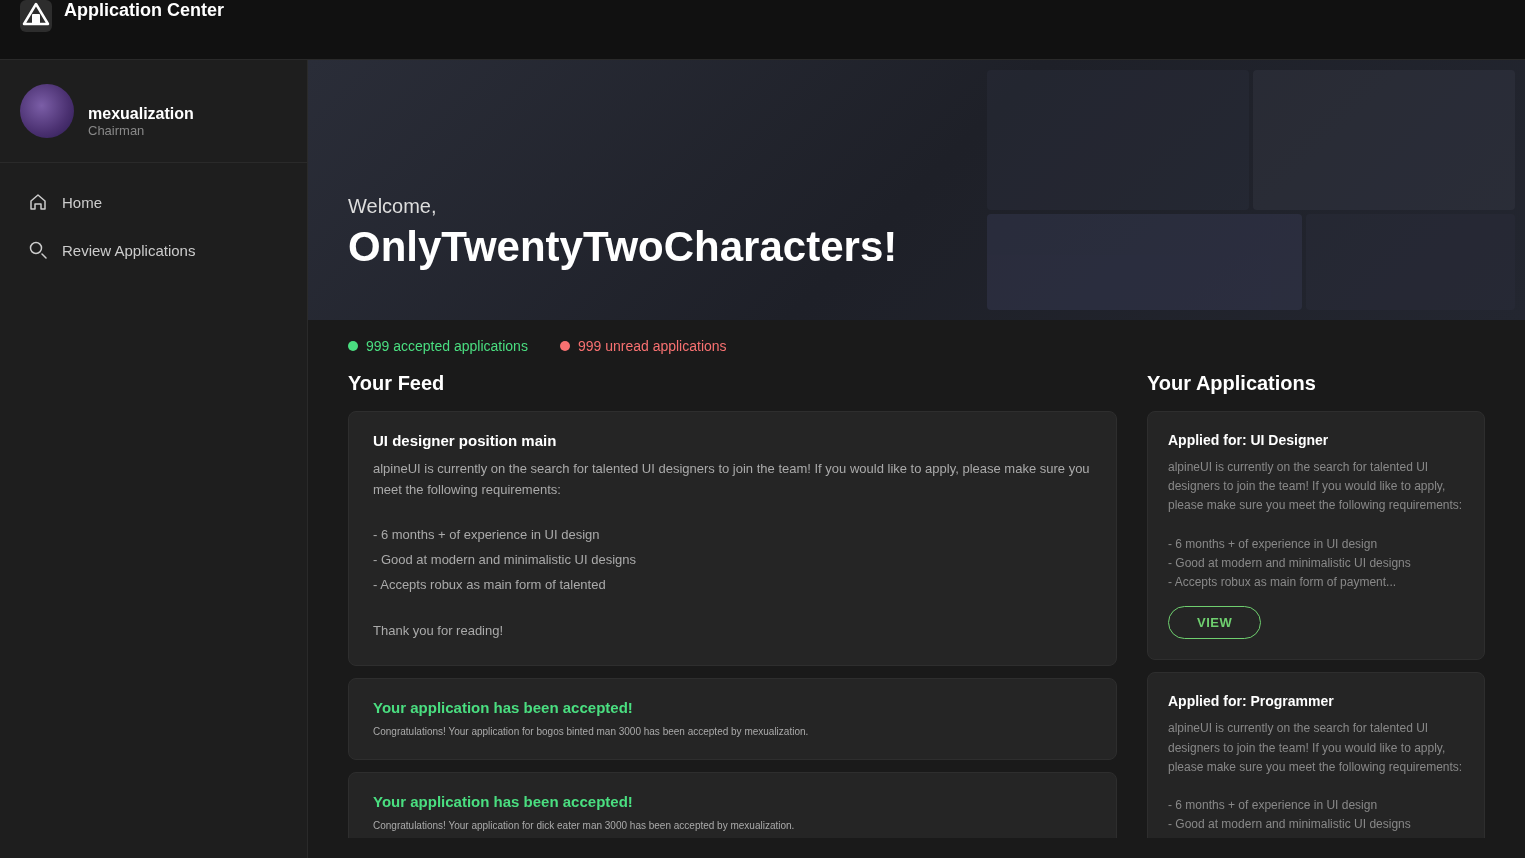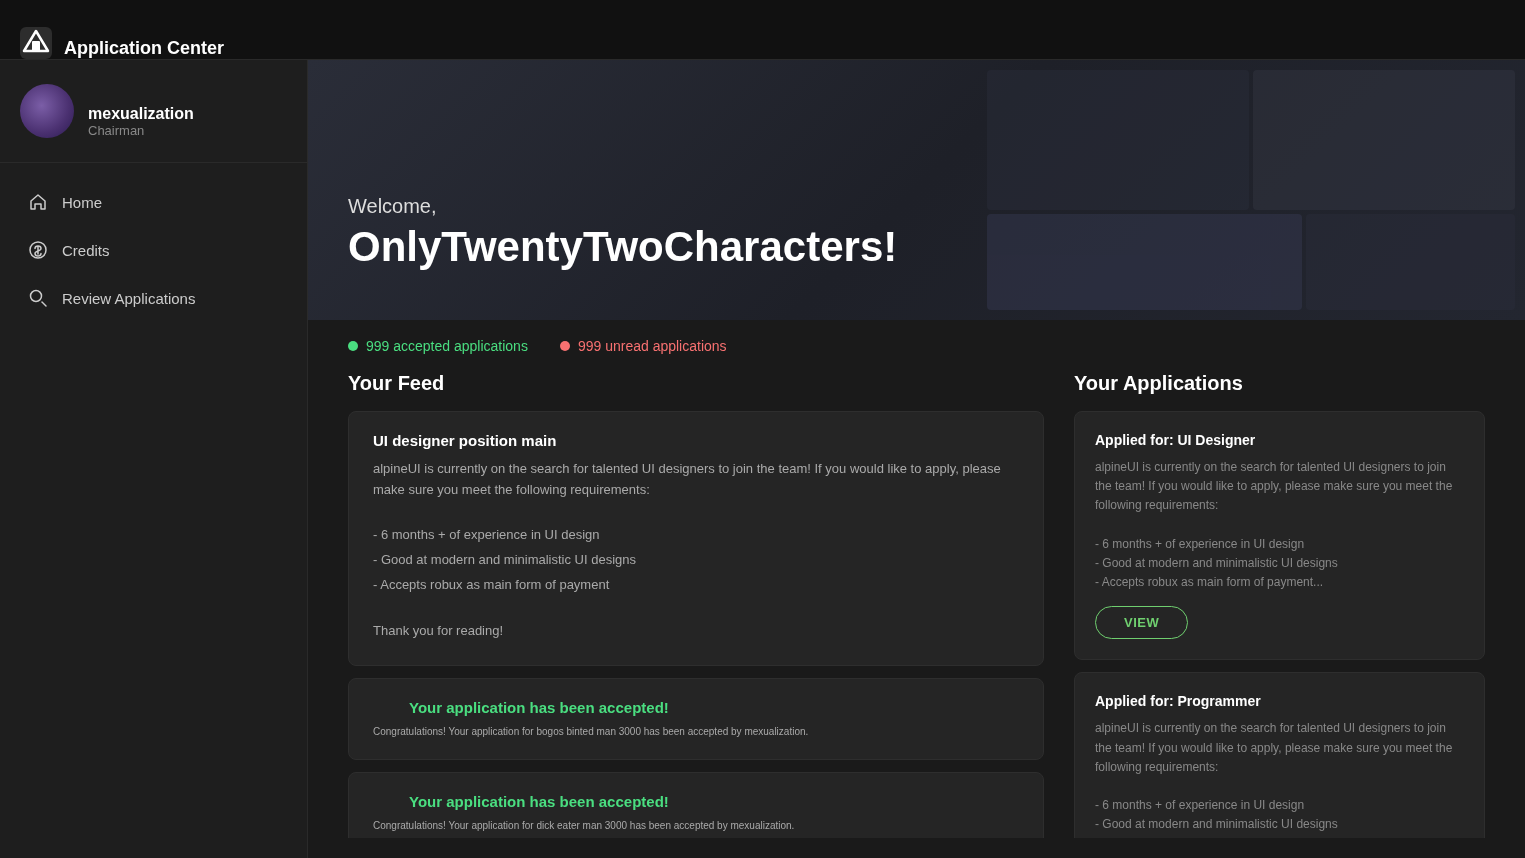--- a/index.html
+++ b/index.html
@@ -12,21 +12,21 @@
       height: 858px;
       width: 1525px;
       overflow: hidden;
     }
 
     
     .top-header {
       background: #111;
       height: 60px;
       display: flex;
-      align-items: flex-end;
+      align-items: flex-start;
       padding: 0 20px;
       gap: 12px;
       border-bottom: 1px solid #2a2a2a;
       flex-shrink: 0;
     }
     .logo-icon {
       width: 32px;
       height: 32px;
     }
     .app-title {
@@ -264,31 +264,30 @@
       border-radius: 8px;
       padding: 20px 24px;
       margin-bottom: 12px;
       border: 1px solid #2e2e2e;
     }
     .accepted-title {
       font-size: 15px;
       font-weight: 600;
       color: #4ade80;
       margin-bottom: 8px;
-      margin-left: 36px;
     }
     .accepted-body {
       font-size: 10px;
       color: #aaa;
       line-height: 1.5;
     }
 
     
     .applications-section {
-      width: 411px;
+      width: 338px;
       flex-shrink: 0;
       overflow-y: auto;
       scrollbar-width: thin;
       scrollbar-color: #333 transparent;
     }
     .applications-section::-webkit-scrollbar { width: 4px; }
     .applications-section::-webkit-scrollbar-track { background: transparent; }
     .applications-section::-webkit-scrollbar-thumb { background: #333; border-radius: 2px; }
 
     .app-card {
@@ -361,29 +360,20 @@
         <span class="nav-icon">
           <svg width="20" height="20" viewBox="0 0 20 20" fill="none">
             <path d="M3 9L10 3L17 9V17H13V12H7V17H3V9Z" stroke="#ccc" stroke-width="1.5" fill="none" stroke-linejoin="round"></path>
           </svg>
         </span>
         <span class="nav-label">Home</span>
       </div>
 
 
 
-      <div class="nav-item">
-        <span class="nav-icon">
-          <svg width="20" height="20" viewBox="0 0 20 20" fill="none">
-            <circle cx="10" cy="10" r="8" stroke="#ccc" stroke-width="1.5"></circle>
-            <path d="M10 6v8M7 8.5C7 7.12 8.34 6 10 6s3 1.12 3 2.5c0 1.5-1.5 2-3 2.5-1.5.5-3 1-3 2.5C7 14.88 8.34 16 10 16s3-1.12 3-2.5" stroke="#ccc" stroke-width="1.5" stroke-linecap="round"></path>
-          </svg>
-        </span>
-        <span class="nav-label">Credits</span>
-      </div>
 
       <div class="nav-item">
         <span class="nav-icon">
           <svg width="20" height="20" viewBox="0 0 20 20" fill="none">
             <circle cx="8" cy="8" r="5.5" stroke="#ccc" stroke-width="1.5"></circle>
             <path d="M14 14l4 4" stroke="#ccc" stroke-width="1.5" stroke-linecap="round"></path>
           </svg>
         </span>
         <span class="nav-label">Review Applications</span>
       </div>
@@ -435,21 +425,21 @@
       <section class="feed-section">
         <h2 class="section-title">Your Feed</h2>
 
         <div class="feed-card">
           <div class="feed-card-title">UI designer position main</div>
           <div class="feed-card-body">
             <p>alpineUI is currently on the search for talented UI designers to join the team! If you would like to apply, please make sure you meet the following requirements:</p>
             <br>
             <p>- 6 months + of experience in UI design</p>
             <p>- Good at modern and minimalistic UI designs</p>
-            <p>- Accepts robux as main form of payment</p>
+            <p>- Accepts robux as main form of talented</p>
             <br>
             <p>Thank you for reading!</p>
           </div>
         </div>
 
         <div class="accepted-card">
           <div class="accepted-title">Your application has been accepted!</div>
           <div class="accepted-body">Congratulations! Your application for bogos binted man 3000 has been accepted by mexualization.</div>
         </div>
 

